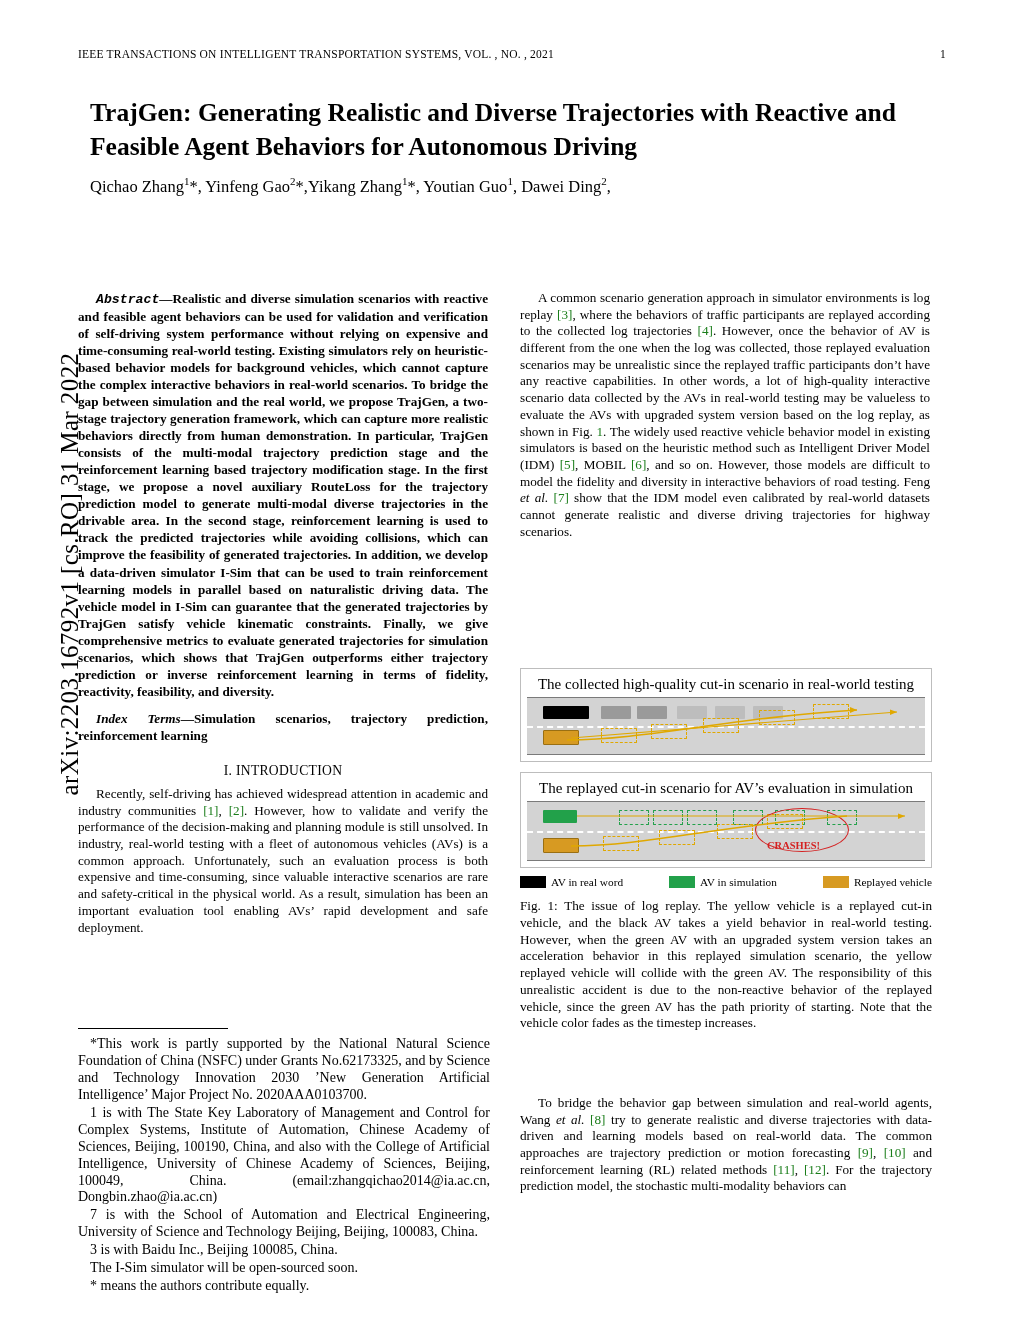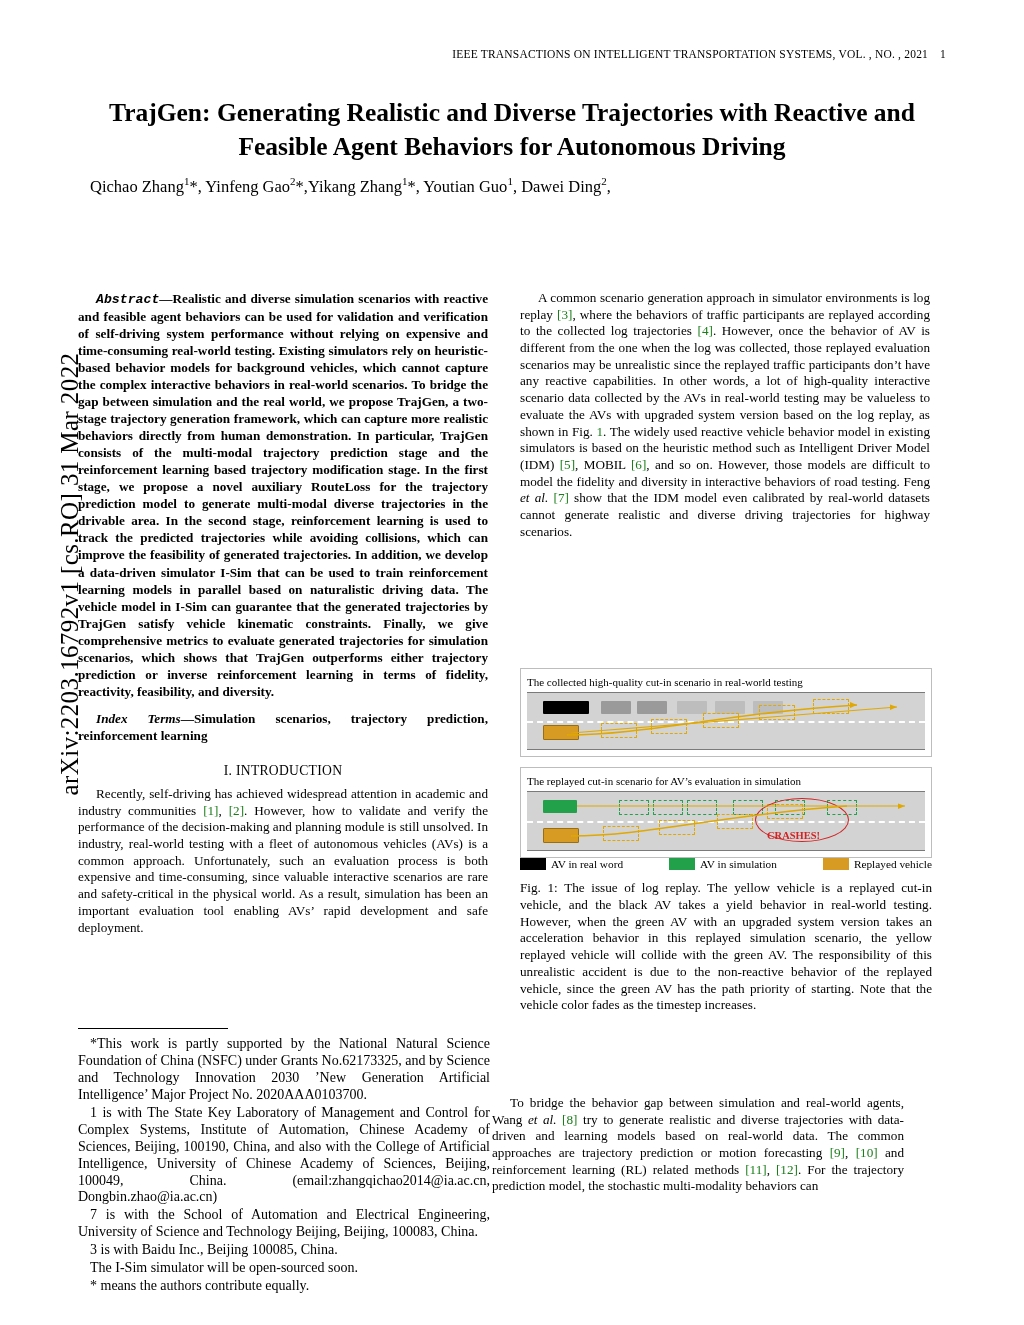--- a/index.html
+++ b/index.html
@@ -37,30 +37,29 @@
     color: #000;
   }
   .runhead {
     position: absolute;
     left: 78px;
     top: 48px;
     width: 868px;
     font-size: 11.5px;
     letter-spacing: 0.2px;
     display: flex;
-    justify-content: flex-end;
+    justify-content: space-between;
     font-family: "Liberation Serif", serif;
-    gap: 12px;
   }
   .title {
     position: absolute;
     left: 90px;
     top: 96px;
     width: 844px;
-    text-align: center;
+    text-align: left;
     font-size: 25.5px;
     font-weight: bold;
     line-height: 1.32;
     font-family: "Liberation Serif", serif;
   }
   .authors {
     position: absolute;
     left: 90px;
     top: 172px;
     width: 844px;
@@ -138,22 +137,22 @@
     top: 668px;
     width: 412px;
   }
   .fig-panel {
     border: 1px solid #bdbdbd;
     background: #ffffff;
     padding: 4px 6px 6px 6px;
     box-sizing: border-box;
   }
   .fig-caption-small {
-    font-size: 11px;
-    text-align: left;
+    font-size: 15px;
+    text-align: center;
     margin: 3px 0 4px 0;
   }
   .road {
     position: relative;
     height: 56px;
     background: #d3d3d3;
     border-top: 1px solid #7a7a7a;
     border-bottom: 1px solid #7a7a7a;
   }
   .road.second { height: 58px; }
@@ -191,38 +190,39 @@
   .crash-text {
     position: absolute;
     color: #d42222;
     font-size: 10.5px;
     font-weight: bold;
   }
   .legend {
     display: flex;
     align-items: center;
     justify-content: space-between;
+    margin-top: 8px;
     font-size: 11.3px;
   }
   .legend .item { display: flex; align-items: center; gap: 5px; }
   .legend .swatch {
     width: 26px; height: 12px; display: inline-block;
   }
   .sw-black { background: #000; }
   .sw-green { background: #22a14a; }
   .sw-orange { background: #d79a22; }
   .fig-caption {
     margin-top: 10px;
     font-size: 13.2px;
     line-height: 1.27;
     text-align: justify;
   }
   .fig-after {
     position: absolute;
-    left: 492px;
+    left: 520px;
     top: 1095px;
     width: 412px;
     font-size: 13.2px;
     line-height: 1.265;
     text-align: justify;
   }
   .fig-after p { margin: 0; text-indent: 18px; }
   .italic { font-style: italic; }
 </style>
 </head>

